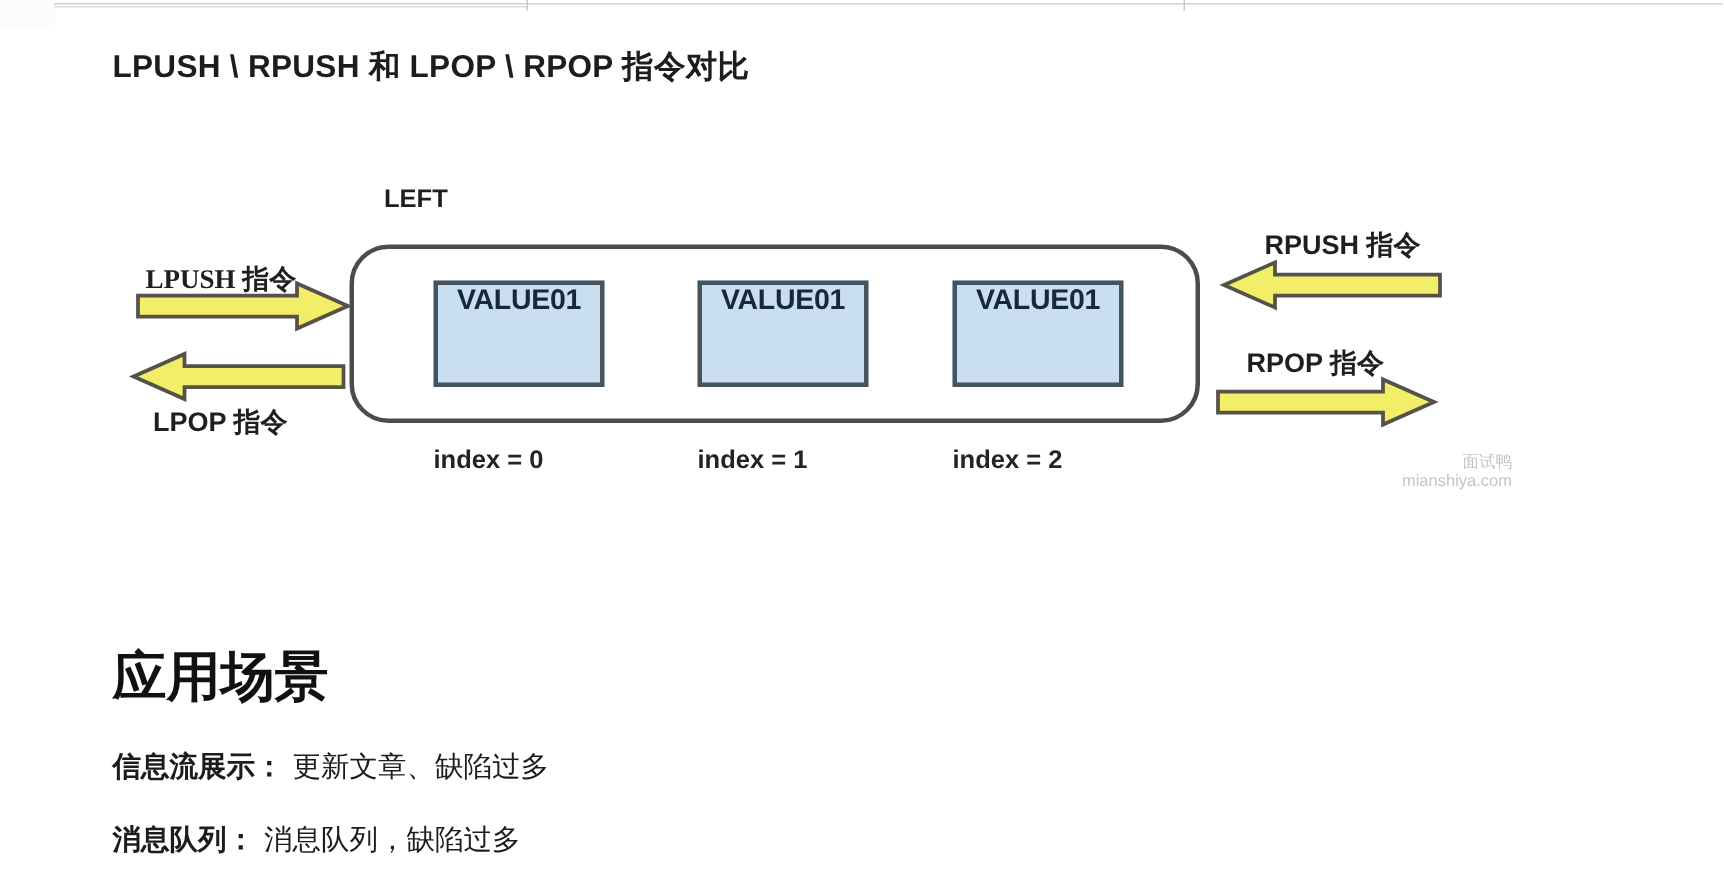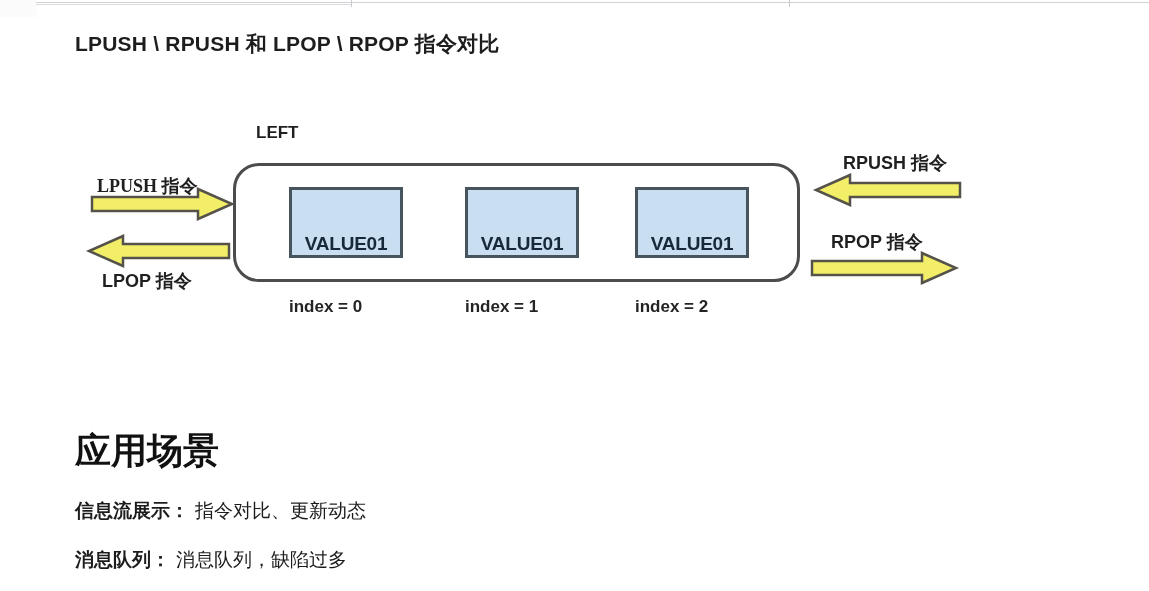--- a/index.html
+++ b/index.html
@@ -32,21 +32,21 @@
   .side-label.right { left: 711px; top: 131px; margin-top: 48px; }
 
   .list-container {
     position: absolute; left: 233px; top: 163px; width: 567px; height: 119px;
     background: #ffffff; border: 3.5px solid var(--container_border); border-radius: 26px;
   }
 
   .value-box {
     position: absolute; top: 187px; width: 114px; height: 71px;
     background: var(--value_box_fill); border: 3px solid var(--value_box_border);
-    display: flex; align-items: flex-end; justify-content: center;
+    display: flex; align-items: flex-start; justify-content: center;
   }
   .value-box span { font-size: 19px; font-weight: 700; color: var(--value_text); letter-spacing: -0.2px; }
   .vb0 { left: 289px; } .vb1 { left: 465px; } .vb2 { left: 635px; }
 
   .index-label {
     position: absolute; top: 297px; width: 114px; text-align: left;
     font-size: 17px; font-weight: 700; color: #242424; white-space: nowrap;
   }
 
   .cmd-label { position: absolute; font-size: 18px; font-weight: 700; color: #1f1f1f; white-space: nowrap; }
@@ -125,23 +125,27 @@
     <svg class="arrow-svg arr-rpush" width="150" height="36" viewBox="0 0 150 36">
       <polygon class="arrow-shape" points="148,11 38,11 38,3 4,18 38,33 38,25 148,25"></polygon>
     </svg>
 
     <div class="cmd-label cmd-rpop">RPOP 指令</div>
     <svg class="arrow-svg arr-rpop" width="150" height="36" viewBox="0 0 150 36">
       <polygon class="arrow-shape" points="2,11 112,11 112,3 146,18 112,33 112,25 2,25"></polygon>
     </svg>
   </div>
 
+  <div class="watermark">
+    <div>面试鸭</div>
+    <div>mianshiya.com</div>
+  </div>
 
   <h2 class="section-heading">应用场景</h2>
 
   <p class="info-row row0">
-    <span class="term">信息流展示：</span><span class="desc">指令对比、更新动态</span>
+    <span class="term">信息流展示：</span><span class="desc">更新文章、缺陷过多</span>
   </p>
   <p class="info-row row1">
     <span class="term">消息队列：</span><span class="desc">消息队列，缺陷过多</span>
   </p>
 
 </div>
 
 </body></html>

